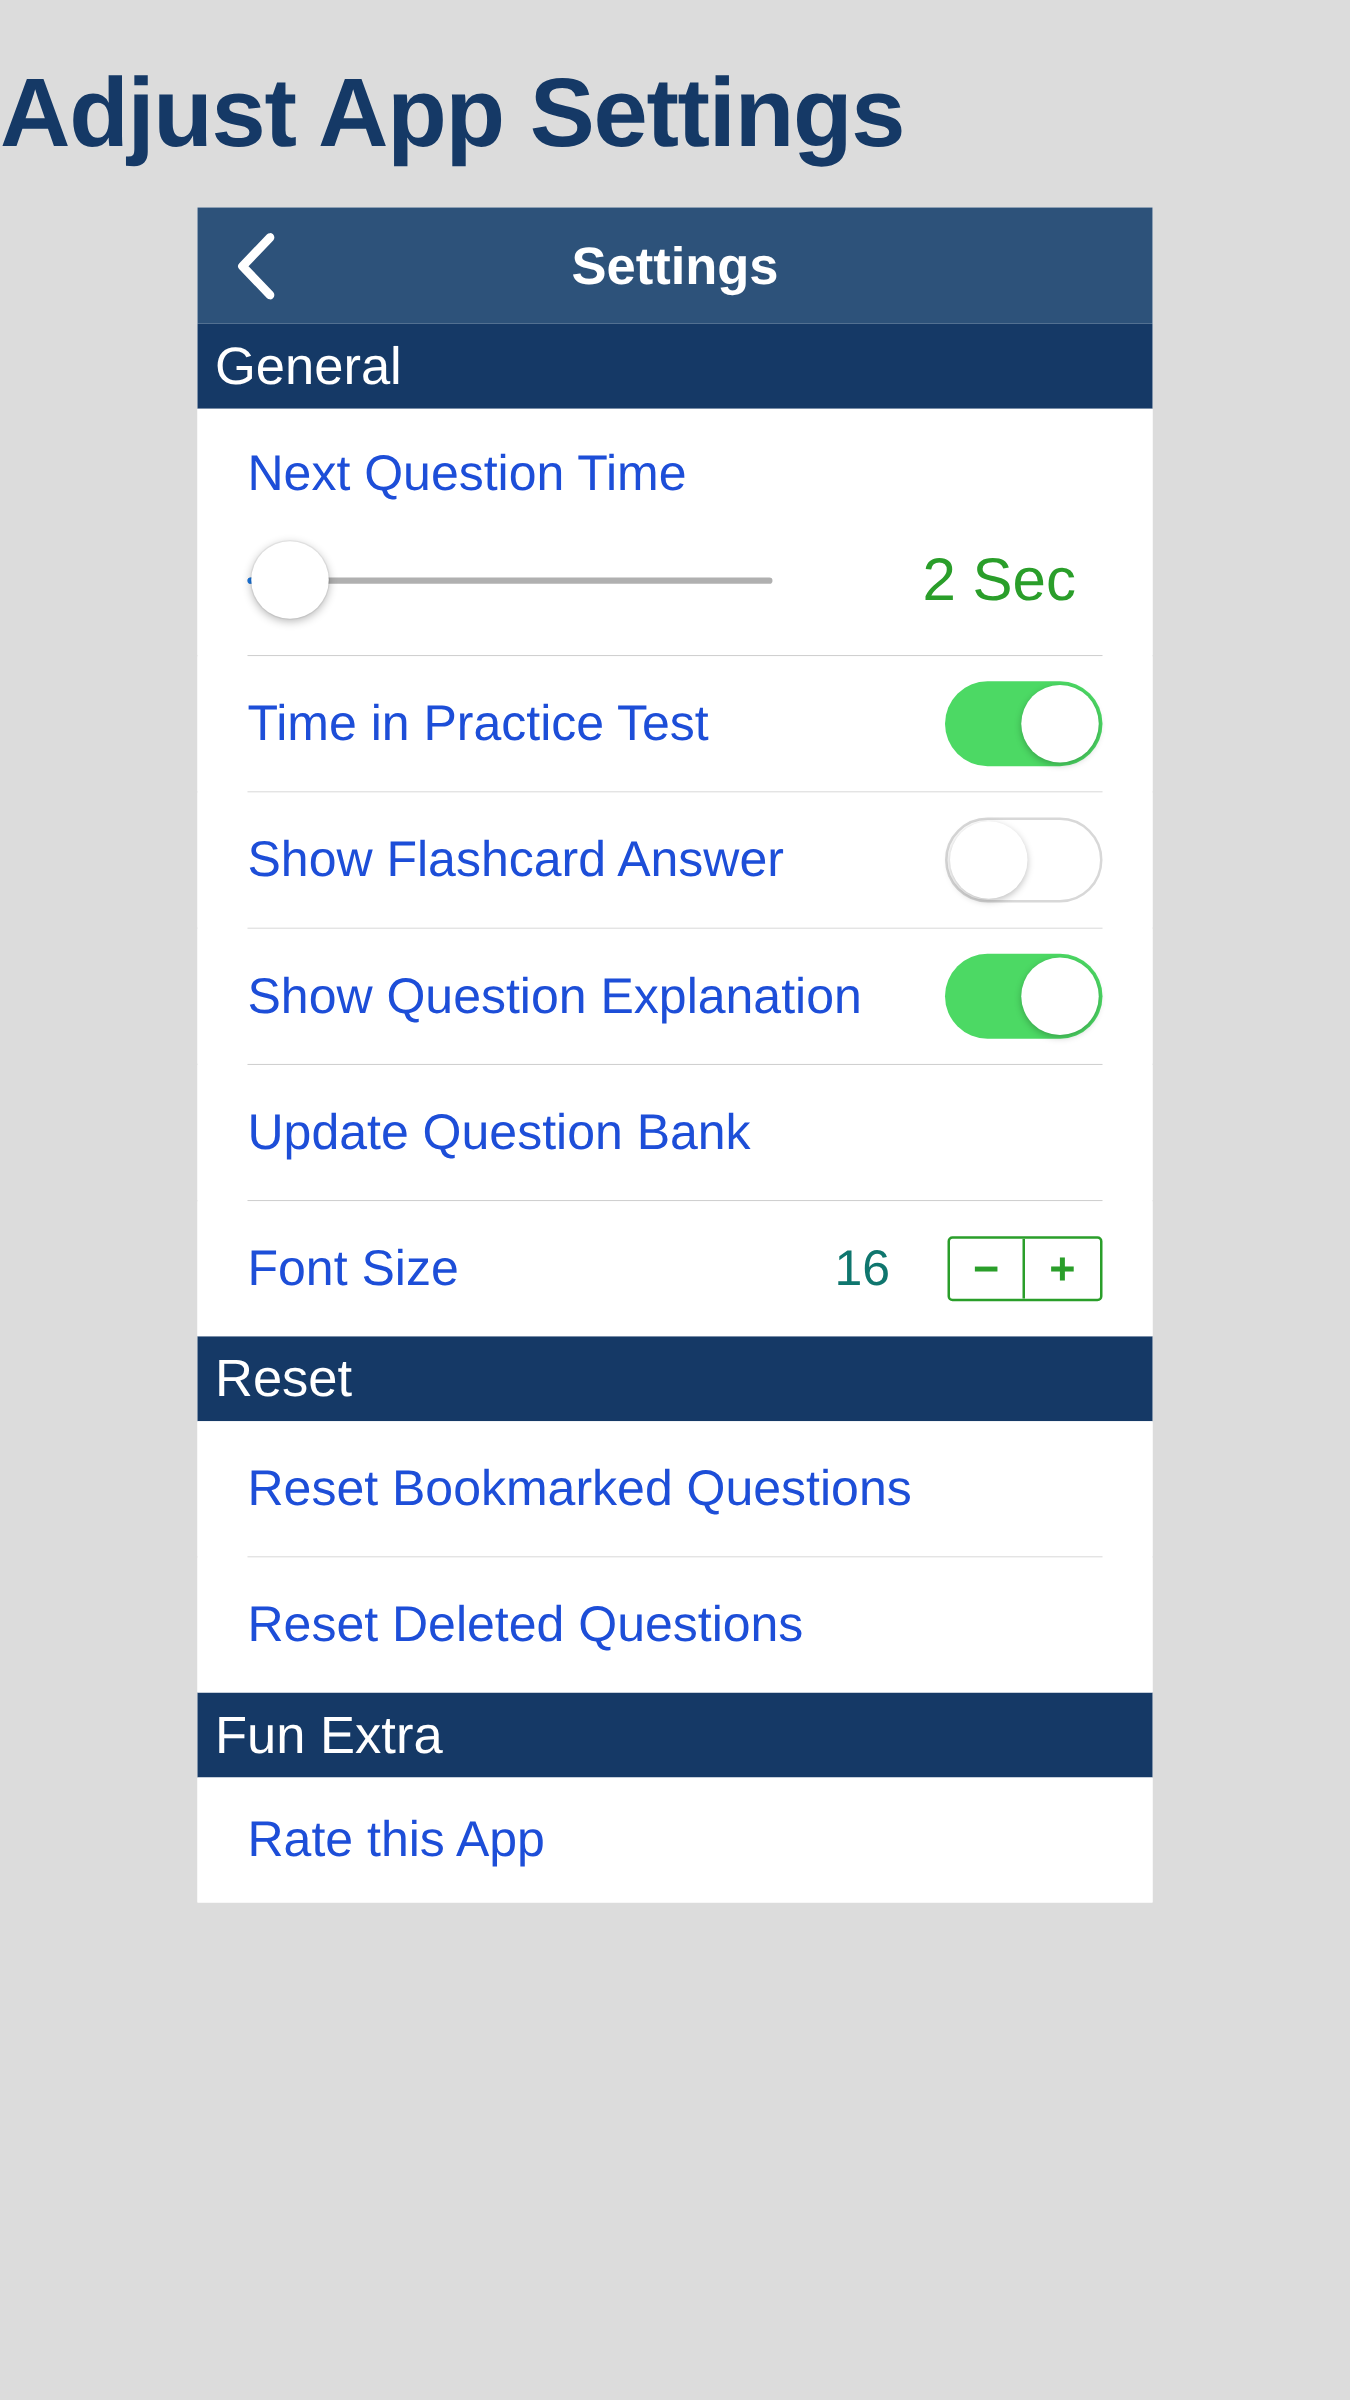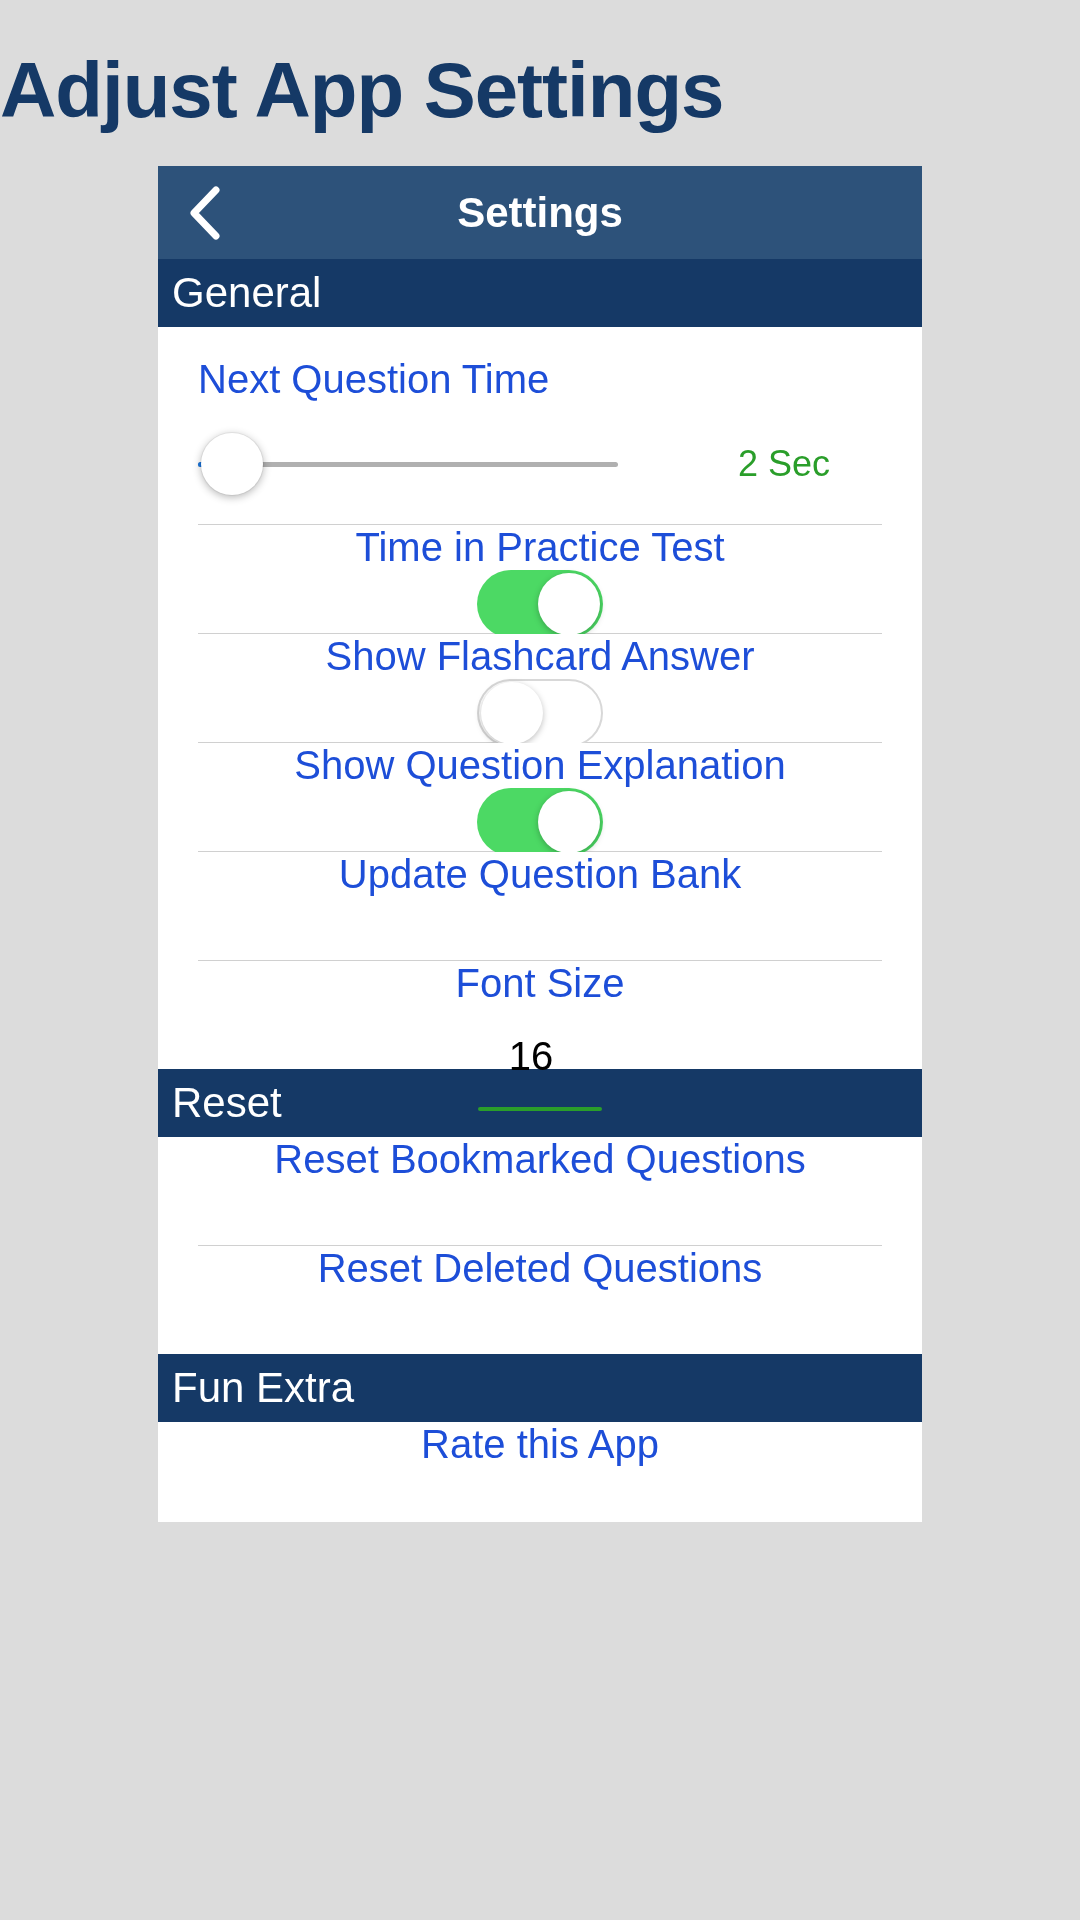--- a/index.html
+++ b/index.html
@@ -64,21 +64,20 @@
       height: 68px;
       display: flex;
       align-items: center;
     }
     .row {
       display: flex;
       align-items: center;
       padding: 0 40px;
       background: #fff;
       position: relative;
-      flex-direction: column;
     }
     .row-divider {
       border-bottom: 1px solid #d0d0d0;
       margin: 0 40px;
     }
     .row-label {
       font-size: 40px;
       font-weight: 300;
       color: #1d4ed8;
       flex: 1;
@@ -125,21 +124,21 @@
       height: 62px;
       background: #fff;
       border-radius: 50%;
       box-shadow: 0 2px 8px rgba(0,0,0,0.3), 0 0 0 1px rgba(0,0,0,0.05);
       left: 8%;
       top: 50%;
       transform: translate(-50%, -50%);
       cursor: pointer;
     }
     .slider-value {
-      font-size: 36px;
+      font-size: 48px;
       color: #2a9e2a;
       font-weight: 400;
       white-space: nowrap;
     }
     .toggle-row {
       height: 108px;
     }
     .toggle {
       width: 126px;
       height: 68px;
@@ -174,21 +173,21 @@
     .action-row {
       height: 108px;
       cursor: pointer;
     }
     .fontsize-row {
       height: 108px;
       gap: 28px;
     }
     .fontsize-value {
       font-size: 40px;
-      color: #000000;
+      color: #0f766e;
       margin-right: 18px;
     }
     .stepper {
       display: flex;
       border: 2px solid #2a9e2a;
       border-radius: 4px;
       overflow: hidden;
       height: 52px;
     }
     .stepper-btn {

